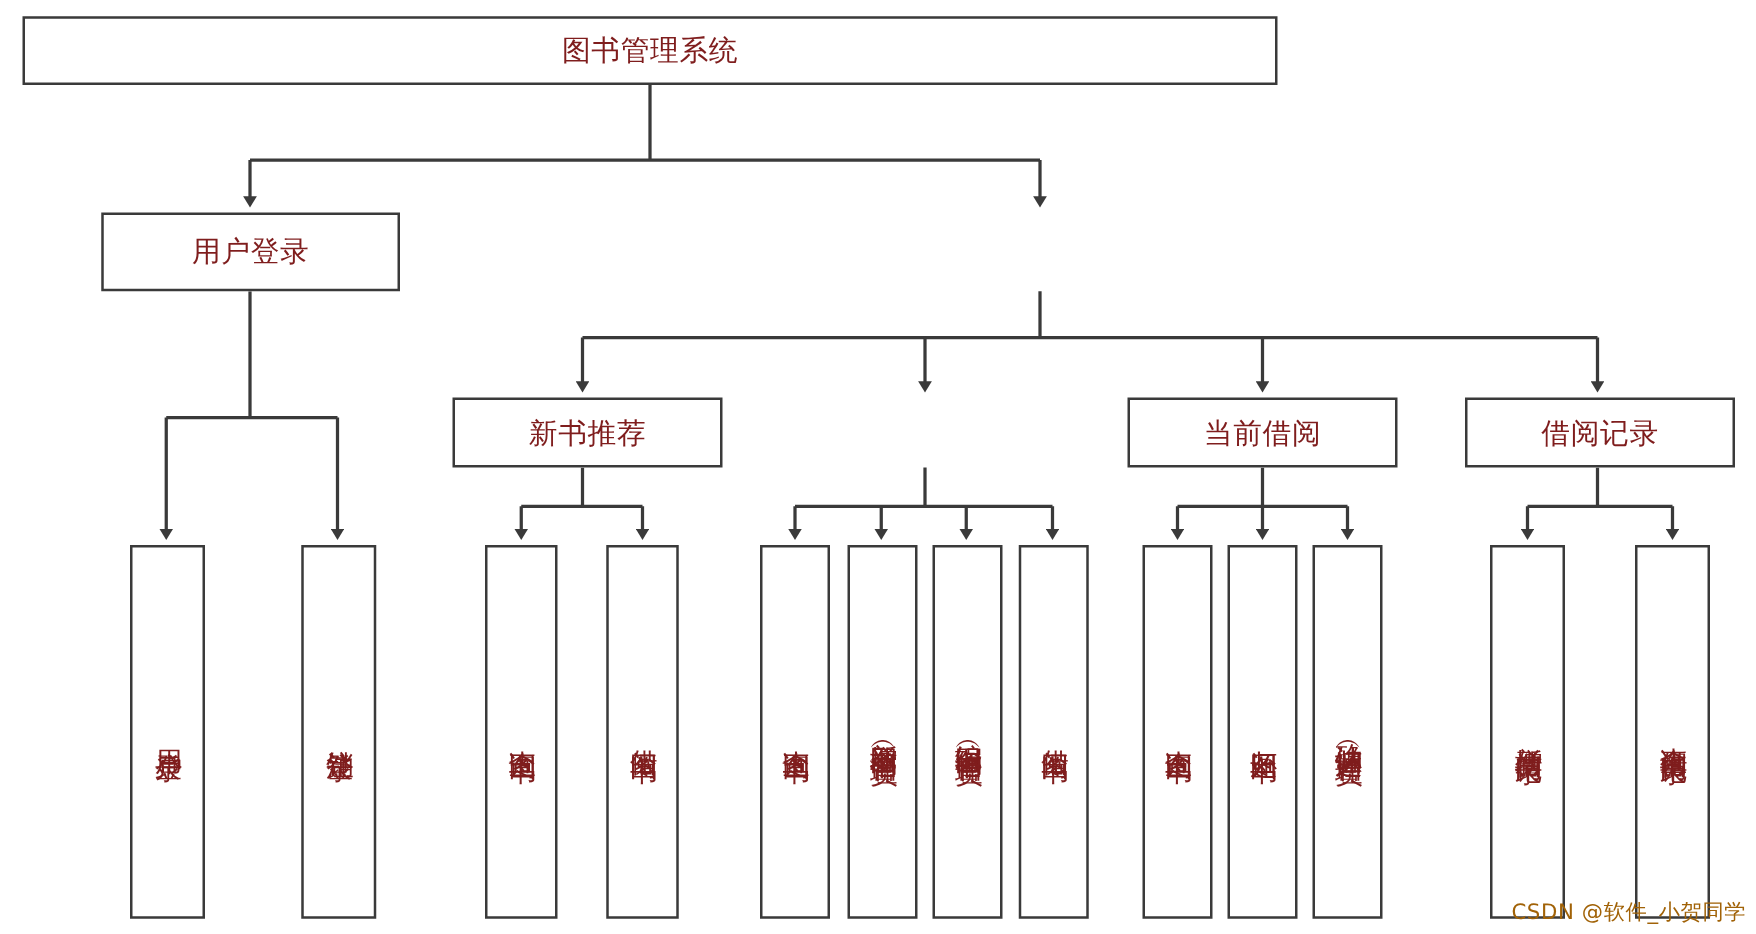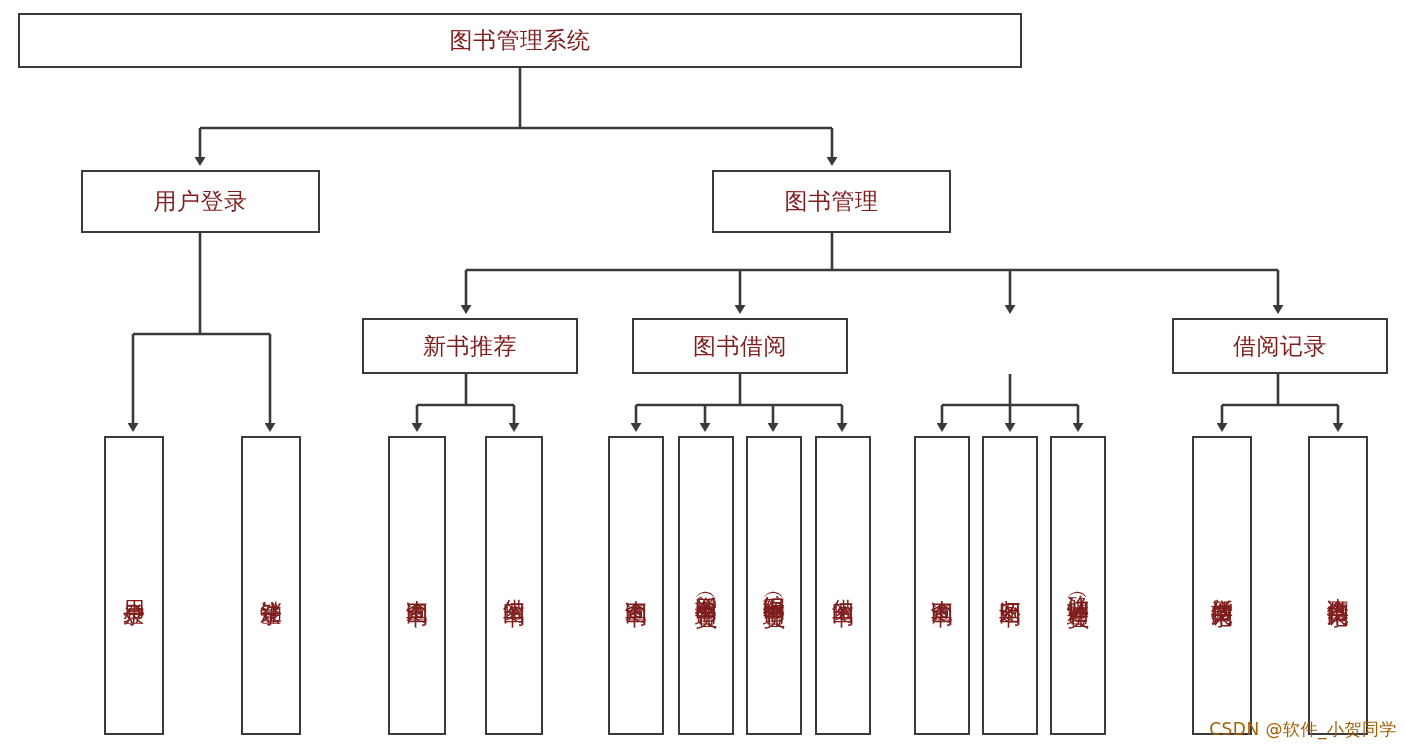--- a/index.html
+++ b/index.html
@@ -114,24 +114,23 @@
       <path d="M1278,374 L1278,405"></path>
       <path d="M1222,405 L1338,405"></path>
       <path d="M1222,405 L1222,424" marker-end="url(#arrow)"></path>
       <path d="M1338,405 L1338,424" marker-end="url(#arrow)"></path>
     </g>
   </svg>
 
   <div class="node node-h root" style="left:18px; top:13px; width:1004px; height:55px;">图书管理系统</div>
 
   <div class="node node-h" style="left:81px; top:170px; width:239px; height:63px;">用户登录</div>
-  <div class="node node-h" style="left:712px; top:170px; width:239px; height:63px;">图书管理</div>
 
   <div class="node node-h" style="left:362px; top:318px; width:216px; height:56px;text-align:center;">新书推荐</div>
-  <div class="node node-h" style="left:632px; top:318px; width:216px; height:56px;">图书借阅</div>
+  <div class="node node-h" style="left:902px; top:318px; width:216px; height:56px;">当前借阅</div>
   <div class="node node-h" style="left:1172px; top:318px; width:216px; height:56px;">借阅记录</div>
 
   <div class="node leaf" style="left:104px; top:436px; width:60px; height:299px;">
     <span class="node-v">用户登录</span>
   </div>
   <div class="node leaf" style="left:241px; top:436px; width:60px; height:299px;">
     <span class="node-v">注销登录</span>
   </div>
 
   <div class="node leaf" style="left:388px; top:436px; width:58px; height:299px;">

